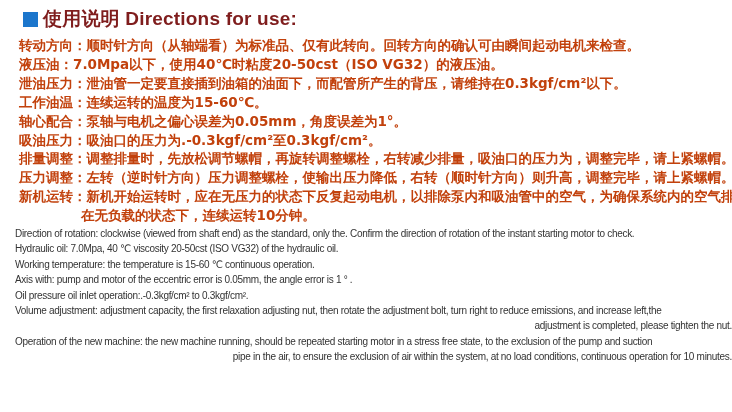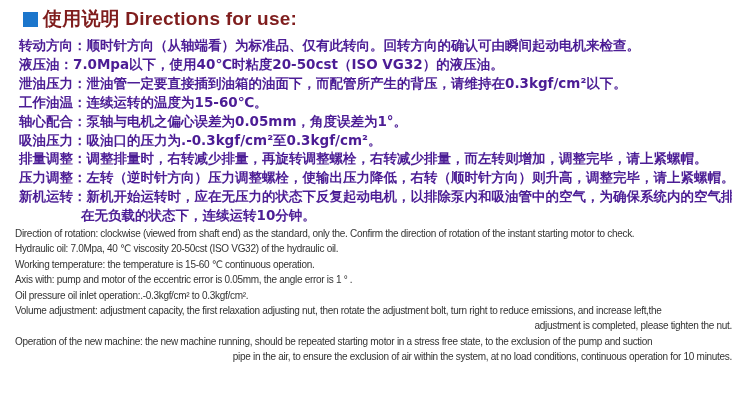--- a/index.html
+++ b/index.html
@@ -40,21 +40,21 @@
   .cn-block {
     position: absolute;
     top: 36px;
     left: 19px;
     right: 0;
   }
   .cn-line {
     font-family: "DejaVu Sans", "Liberation Sans", sans-serif;
     font-size: 13.5px;
     font-weight: bold;
-    color: #4c1d95;
+    color: #c2410c;
     line-height: 18.9px;
     white-space: nowrap;
     letter-spacing: 0px;
   }
   .cn-line.cont {
     padding-left: 62px;
   }
   .en-block {
     position: absolute;
     top: 226px;
@@ -83,21 +83,21 @@
   <span class="page-title" data-bind="header.title">使用说明 Directions for use:</span>
 </div>
 
 <div class="cn-block">
   <div class="cn-line" data-bind="chinese_instructions.lines.0">转动方向：顺时针方向（从轴端看）为标准品、仅有此转向。回转方向的确认可由瞬间起动电机来检查。</div>
   <div class="cn-line" data-bind="chinese_instructions.lines.1">液压油：7.0Mpa以下，使用40℃时粘度20-50cst（ISO VG32）的液压油。</div>
   <div class="cn-line" data-bind="chinese_instructions.lines.2">泄油压力：泄油管一定要直接插到油箱的油面下，而配管所产生的背压，请维持在0.3kgf/cm²以下。</div>
   <div class="cn-line" data-bind="chinese_instructions.lines.3">工作油温：连续运转的温度为15-60℃。</div>
   <div class="cn-line" data-bind="chinese_instructions.lines.4">轴心配合：泵轴与电机之偏心误差为0.05mm，角度误差为1°。</div>
   <div class="cn-line" data-bind="chinese_instructions.lines.5">吸油压力：吸油口的压力为.-0.3kgf/cm²至0.3kgf/cm²。</div>
-  <div class="cn-line" data-bind="chinese_instructions.lines.6">排量调整：调整排量时，右转减少排量，再旋转调整螺栓，右转减少排量，而左转则增加，调整完毕，请上紧螺帽。</div>
+  <div class="cn-line" data-bind="chinese_instructions.lines.6">排量调整：调整排量时，先放松调节螺帽，再旋转调整螺栓，右转减少排量，吸油口的压力为，调整完毕，请上紧螺帽。</div>
   <div class="cn-line" data-bind="chinese_instructions.lines.7">压力调整：左转（逆时针方向）压力调整螺栓，使输出压力降低，右转（顺时针方向）则升高，调整完毕，请上紧螺帽。</div>
   <div class="cn-line" data-bind="chinese_instructions.lines.8">新机运转：新机开始运转时，应在无压力的状态下反复起动电机，以排除泵内和吸油管中的空气，为确保系统内的空气排除，可</div>
   <div class="cn-line cont" data-bind="chinese_instructions.lines.9">在无负载的状态下，连续运转10分钟。</div>
 </div>
 
 <div class="en-block">
   <div class="en-line" data-bind="english_instructions.lines.0">Direction of rotation: clockwise (viewed from shaft end) as the standard, only the. Confirm the direction of rotation of the instant starting motor to check.</div>
   <div class="en-line" data-bind="english_instructions.lines.1">Hydraulic oil: 7.0Mpa, 40 ℃ viscosity 20-50cst (ISO VG32) of the hydraulic oil.</div>
   <div class="en-line" data-bind="english_instructions.lines.3">Working temperature: the temperature is 15-60 ℃ continuous operation.</div>
   <div class="en-line" data-bind="english_instructions.lines.4">Axis with: pump and motor of the eccentric error is 0.05mm, the angle error is 1 ° .</div>

